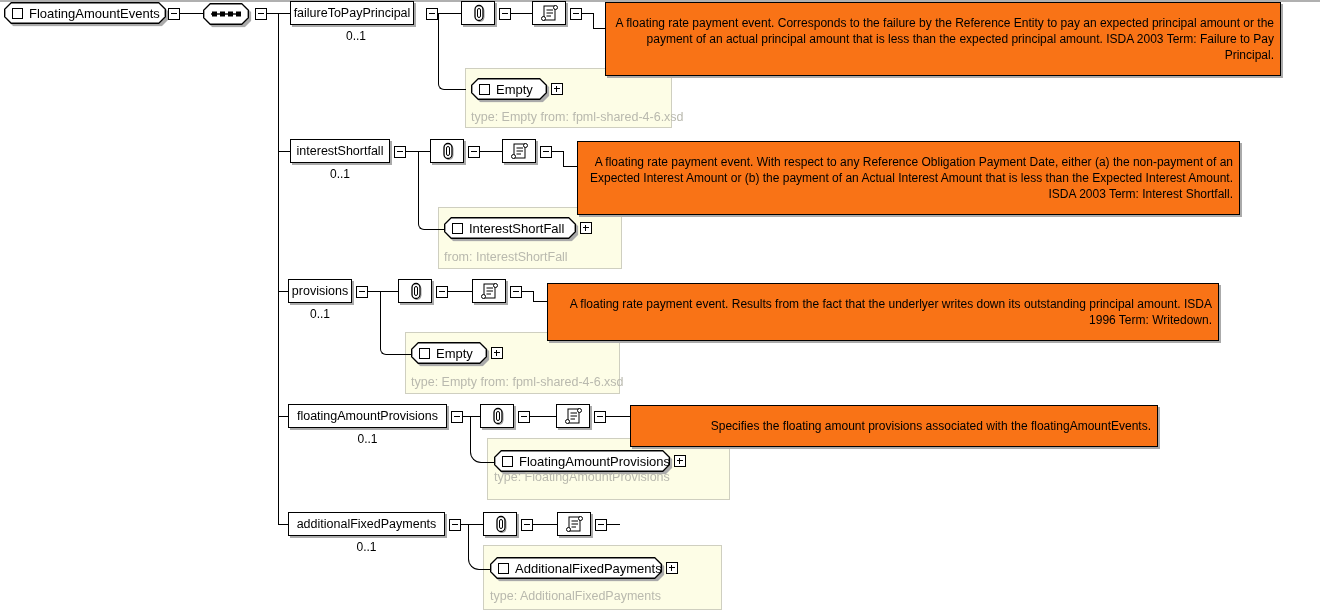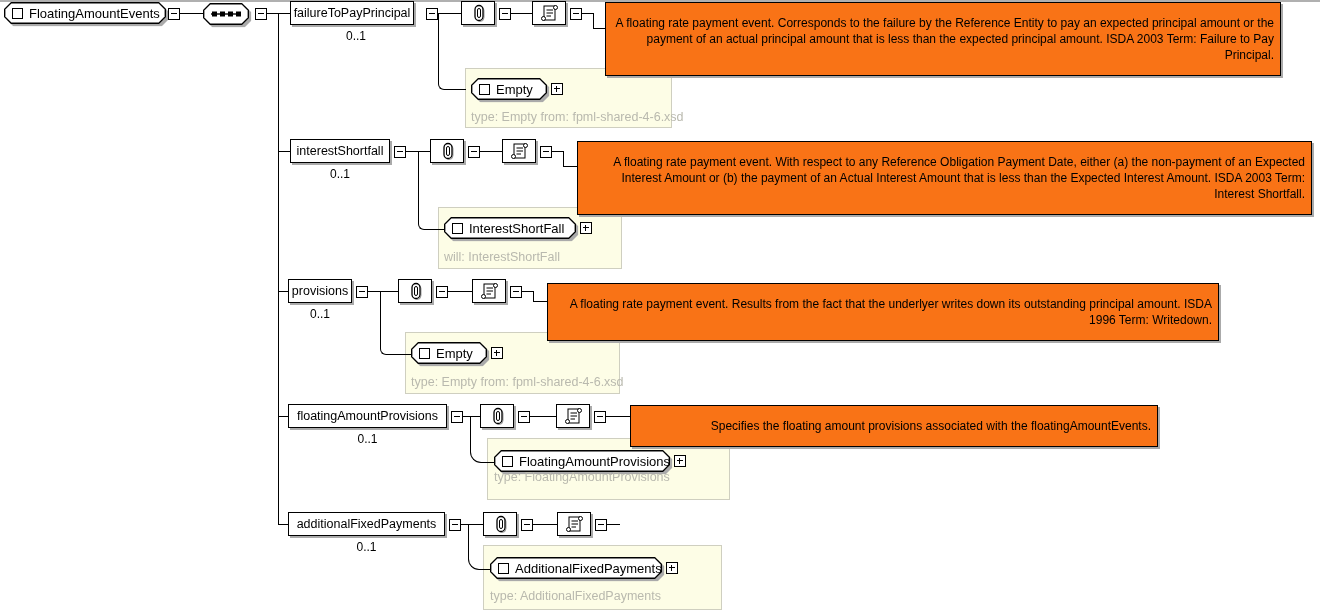--- a/index.html
+++ b/index.html
@@ -189,35 +189,35 @@
       <circle cx="18.5" cy="4.5" r="2" fill="#fff" stroke="#000"></circle>
       <circle cx="6.5" cy="15.5" r="2" fill="#fff" stroke="#000"></circle>
       <line x1="9.5" y1="7" x2="16" y2="7" stroke="#000"></line>
       <line x1="9.5" y1="10" x2="16" y2="10" stroke="#000"></line>
       <line x1="9.5" y1="13" x2="14" y2="13" stroke="#000"></line>
     </svg>
     </div>
   <div class="pm" style="left:540px;top:146px;">
       <i class="ph"></i>
     </div>
-  <div class="docbox" style="left:577px;top:141px;width:735px;">A floating rate payment event. With respect to any Reference Obligation Payment Date, either (a) the non-payment of an Expected Interest Amount or (b) the payment of an Actual Interest Amount that is less than the Expected Interest Amount. ISDA 2003 Term: Interest Shortfall.</div>
+  <div class="docbox" style="left:577px;top:141px;width:663px;">A floating rate payment event. With respect to any Reference Obligation Payment Date, either (a) the non-payment of an Expected Interest Amount or (b) the payment of an Actual Interest Amount that is less than the Expected Interest Amount. ISDA 2003 Term: Interest Shortfall.</div>
   <div class="oct" style="left:444px;top:217px;width:132px;">
     <div class="sh"></div>
       <div class="bd"></div>
       <div class="fl"></div>
     <div class="ct">
         <span class="sqi"></span>
       <span>InterestShortFall</span>
       </div>
   </div>
   <div class="pm" style="left:580px;top:222px;">
       <i class="ph"></i>
       <i class="pv"></i>
     </div>
-  <div class="cap" style="left:444px;top:250px;">will: InterestShortFall</div>
+  <div class="cap" style="left:444px;top:250px;">from: InterestShortFall</div>
 
   <div class="ebox" style="left:288px;top:279px;width:64px;">
     <span>provisions</span>
     </div>
   <div class="card" style="left:288px;top:307px;width:64px;">0..1</div>
   <div class="pm" style="left:356px;top:286px;">
       <i class="ph"></i>
     </div>
   <div class="ibox" style="left:398px;top:279px;">
     <svg width="24" height="20" viewBox="0 0 24 20">

